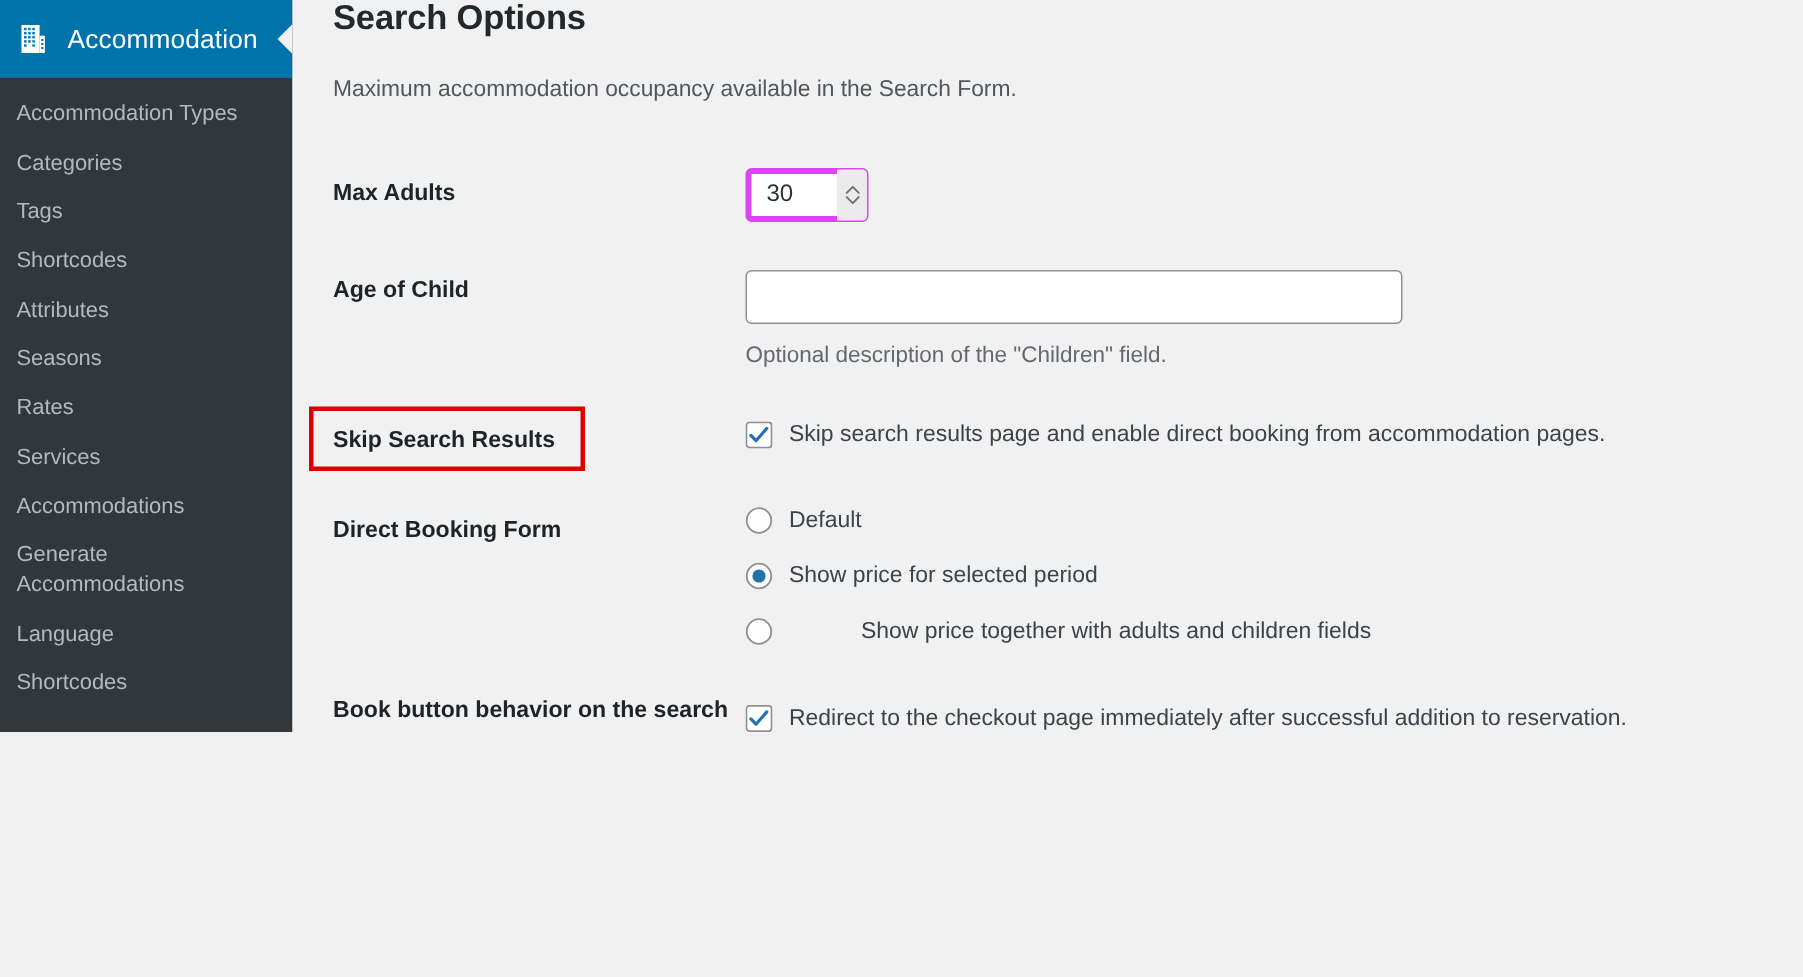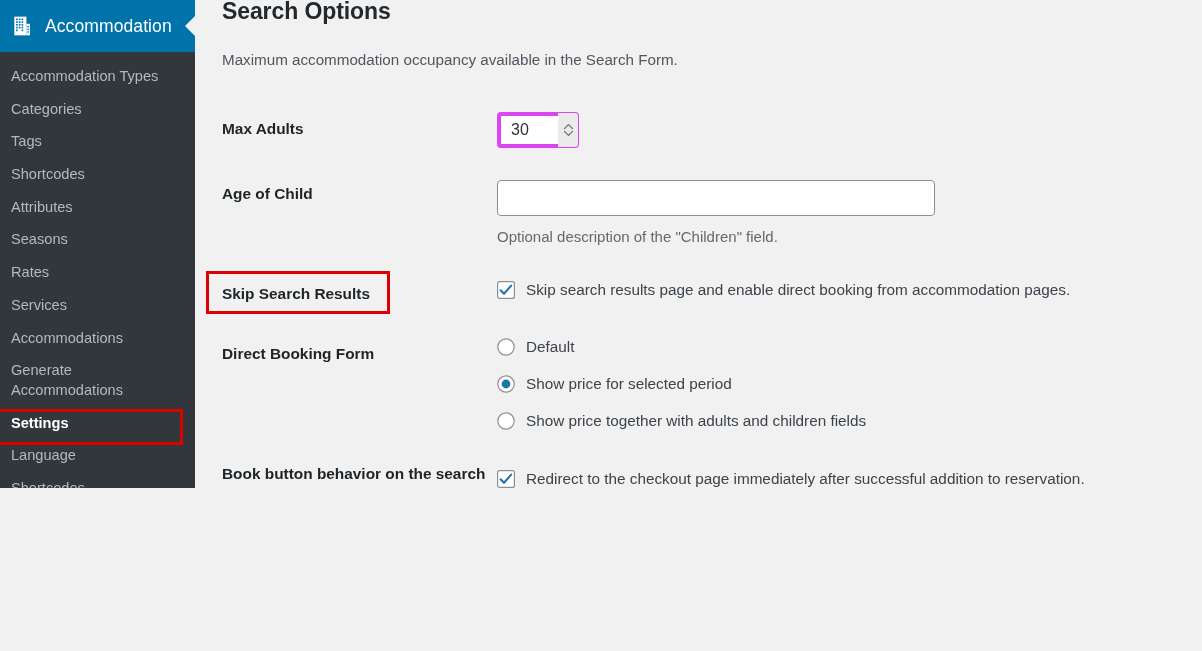--- a/index.html
+++ b/index.html
@@ -222,21 +222,21 @@
     display: block;
   }
   label.radio-row {
     display: flex;
     align-items: center;
     font-size: 15.3px;
     color: #3c434a;
     line-height: 1.3;
     margin-bottom: 17px;
   }
-  label.radio-row:last-child { margin-bottom: 0; }
+  label.radio-row:last-child { margin-bottom: 0; gap: 48px; }
   label.radio-row .box-ico {
     flex: 0 0 18px;
     width: 18px; height: 18px;
     margin-right: 11px;
     display: block;
   }
   tr.row-direct-booking td { padding-top: 13px; }
   tr.row-book-behavior th { padding-top: 17px; }
   tr.row-book-behavior td { padding-top: 22px; }
 </style>
@@ -279,24 +279,20 @@
       <a class="sub-item">Accommodation Types</a>
       <a class="sub-item">Categories</a>
       <a class="sub-item">Tags</a>
       <a class="sub-item">Shortcodes</a>
       <a class="sub-item">Attributes</a>
       <a class="sub-item">Seasons</a>
       <a class="sub-item">Rates</a>
       <a class="sub-item">Services</a>
       <a class="sub-item">Accommodations</a>
       <a class="sub-item">Generate Accommodations</a>
-      <div id="settings-wrap">
-        <a class="sub-item highlighted">Settings</a>
-        <span class="hl-box"></span>
-      </div>
       <a class="sub-item">Language</a>
       <a class="sub-item">Shortcodes</a>
     </div>
 
     <div class="menu-sep"></div>
 
     <div class="menu-bottom">
       <svg class="mb-icon" viewBox="0 0 20 20">
         <rect x="2" y="3.5" width="16" height="14.5" fill="none" stroke="#a7aaad" stroke-width="1.7"></rect>
         <rect x="2" y="3.5" width="16" height="3.6" fill="#a7aaad"></rect>

